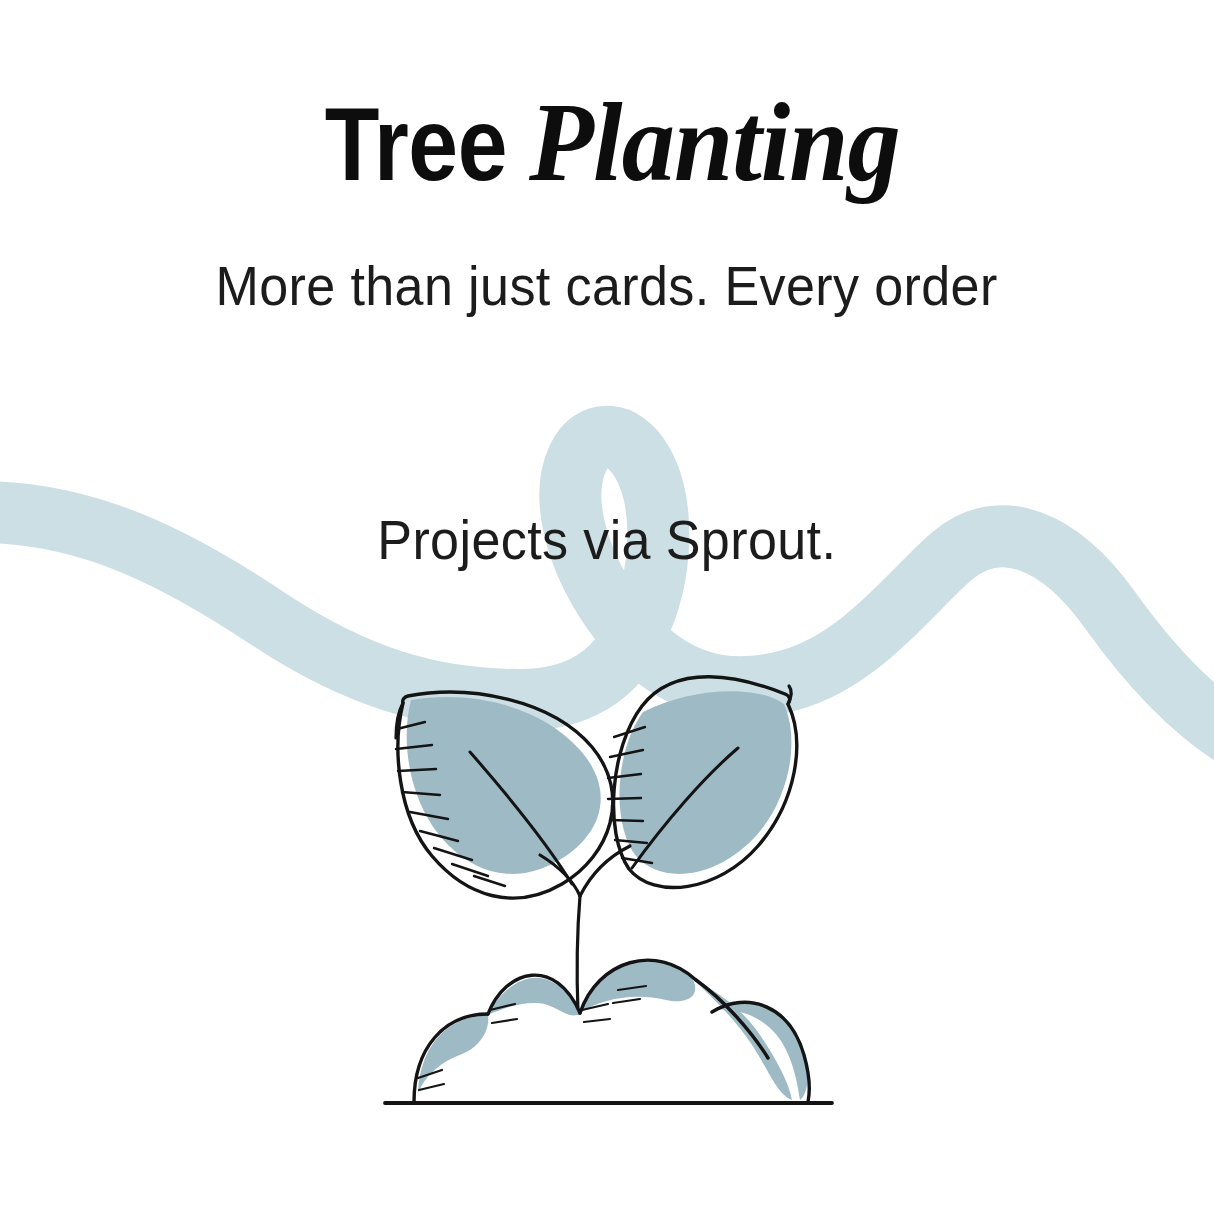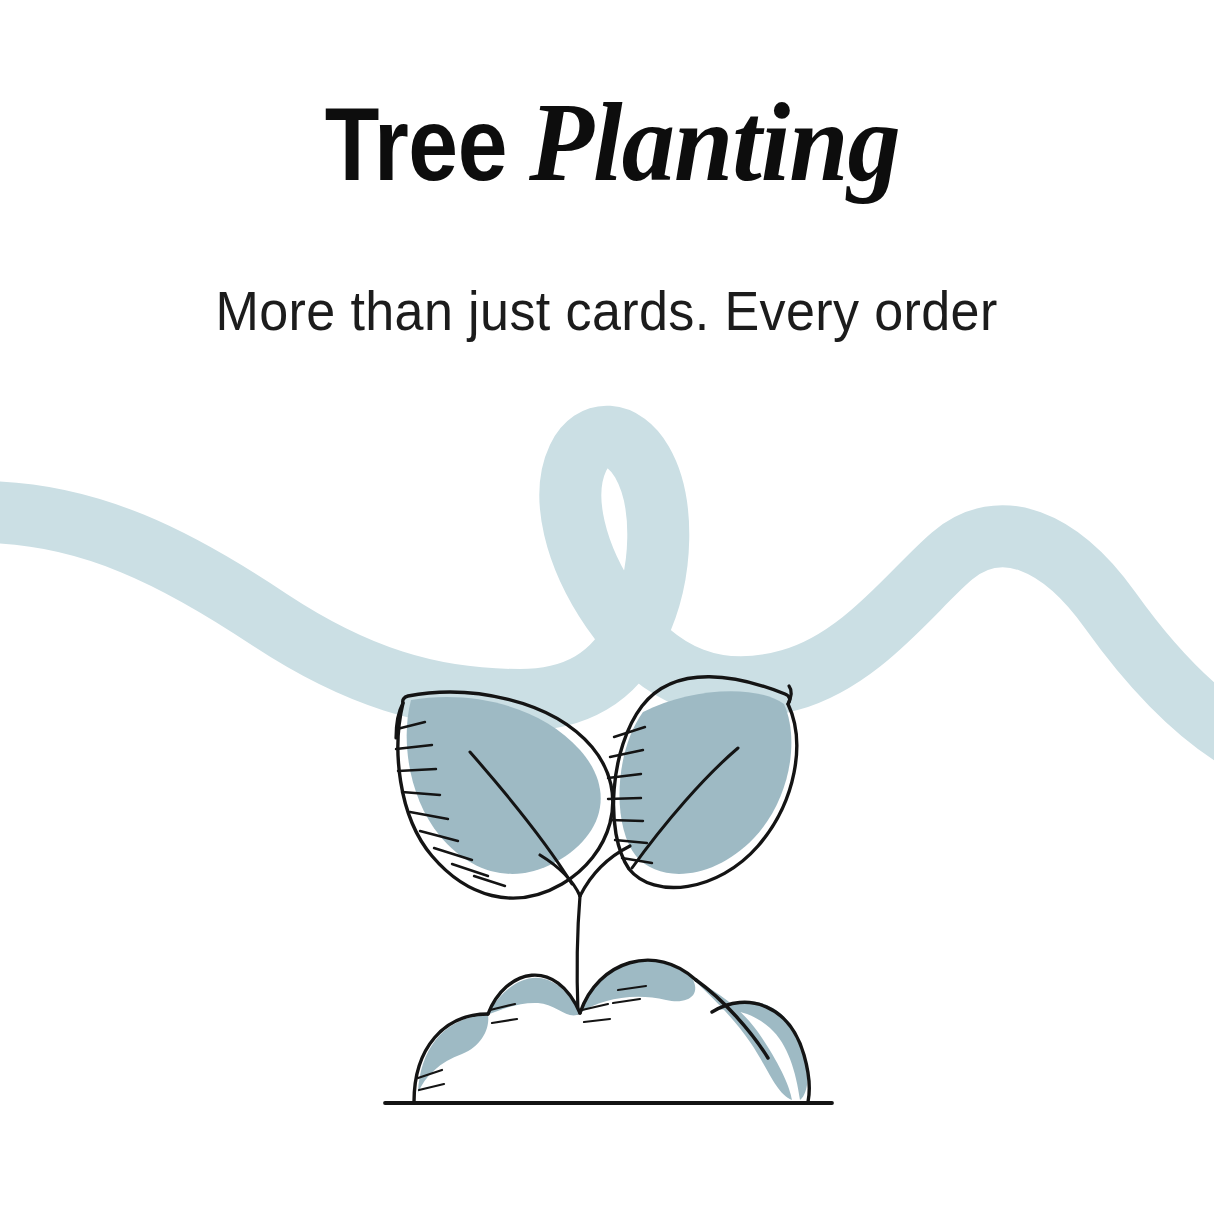--- a/index.html
+++ b/index.html
@@ -85,21 +85,21 @@
     font-weight: 300;
     font-size: 56px;
     letter-spacing: 0.4px;
     line-height: 1;
   }
   .body-line span {
     display: inline-block;
     transform: scaleX(0.93);
     transform-origin: center center;
   }
-  #body-line-0 { top: 258px; margin-top: 25px; }
+  #body-line-0 { top: 258px; }
   #body-line-1 { top: 385px; }
   #body-line-2 { top: 512px; }
 </style>
 </head>
 <body>
 
 <div id="canvas">
 
   <svg id="bg-wave-layer" viewBox="0 0 1214 1214" width="1214" height="1214" xmlns="http://www.w3.org/2000/svg">
     <g>
@@ -219,15 +219,18 @@
 
   <div id="text-layer">
 
     <div class="headline">
       <span class="headline-part-1">Tree</span><span class="headline-space"></span><span class="headline-part-2">Planting</span>
     </div>
 
     <div class="body-line" id="body-line-0">
       <span>More than just cards. Every order</span>
     </div>
+    <div class="body-line" id="body-line-2">
+      <span>Projects via Sprout.</span>
+    </div>
 
   </div>
 </div>
 
 </body></html>

